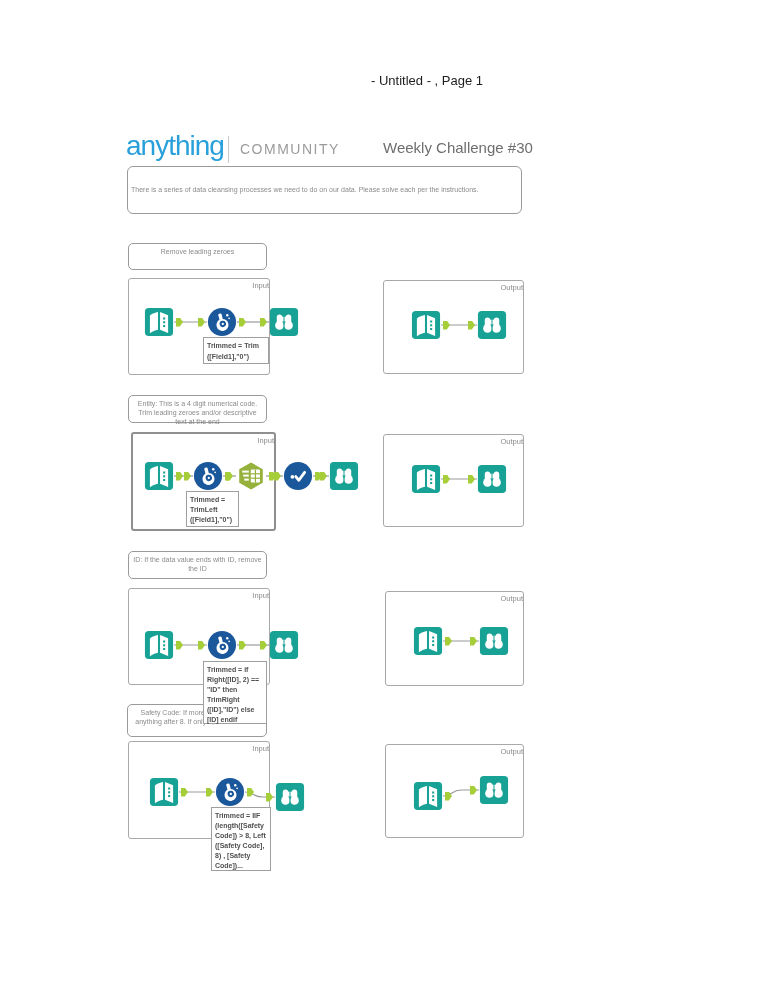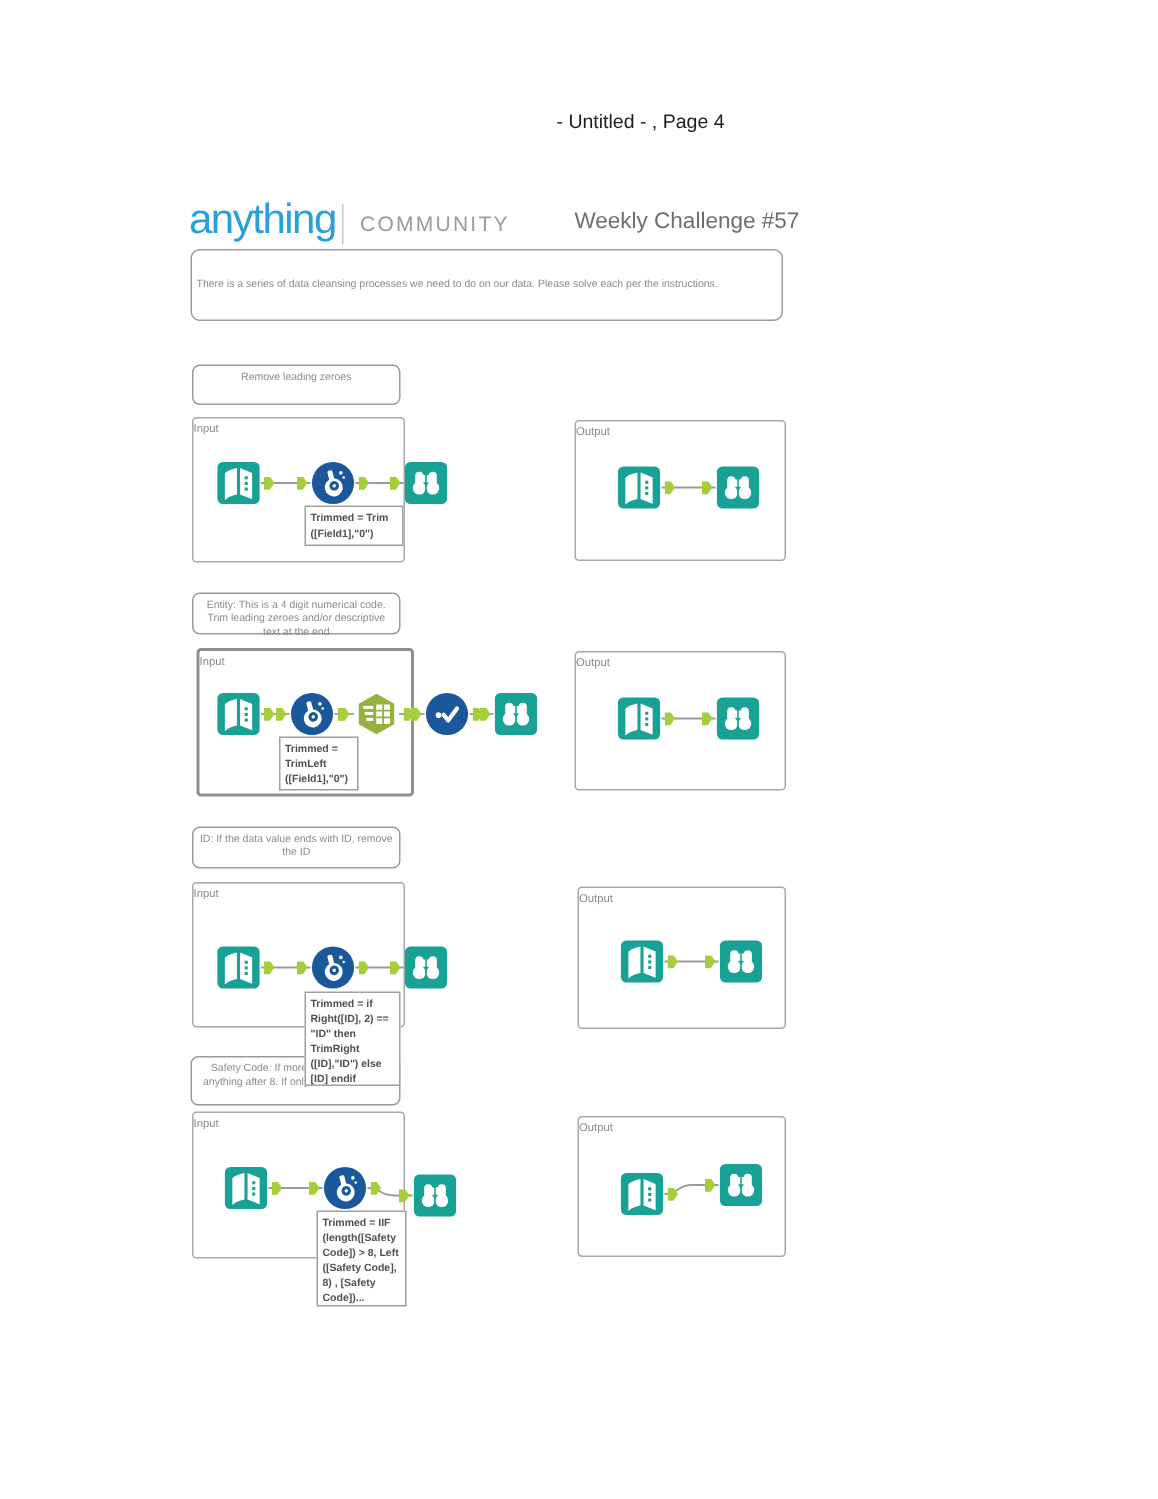--- a/index.html
+++ b/index.html
@@ -17,21 +17,21 @@
   .community{position:absolute;left:240px;top:141px;font-size:14px;color:#9b9b9b;letter-spacing:1.5px}
   .challenge{position:absolute;left:383px;top:139px;width:155px;font-size:15px;color:#6e6e6e}
   .introbox{position:absolute;left:127px;top:166px;width:395px;height:48px;
        border:1.5px solid #9a9a9a;border-radius:6px;box-sizing:border-box;background:#fff;
        font-size:7px;color:#8b8b8b;padding:19px 4px 0 3px;z-index:1}
   .comment{position:absolute;border:1.5px solid #9a9a9a;border-radius:5px;background:#fff;
        font-size:7px;color:#8b8b8b;text-align:center;line-height:9px;
        padding:3px 3px 0;box-sizing:border-box;z-index:1}
   .container{position:absolute;border:1px solid #a8a8a8;border-radius:3px;background:#fff;z-index:0}
   .container.bold{border-width:2px;border-color:#8f8f8f}
-  .clabel{position:absolute;top:2px;left:0;right:0;text-align:left;font-size:7.5px;color:#8a8a8a}
+  .clabel{position:absolute;top:2px;left:0;right:0;text-align:right;font-size:7.5px;color:#8a8a8a}
   .wires{position:absolute;left:0;top:0;z-index:2;pointer-events:none}
   .wire{stroke:var(--wire-gray);stroke-width:1.2;fill:none}
   .tool{position:absolute;width:30px;height:30px;z-index:3}
   .tool.lg{width:32px;height:32px}
   .ticon{width:100%;height:100%;display:block}
   .anchor{position:absolute;width:7px;height:9px;top:10.5px;background:var(--anchor-green);
        clip-path:polygon(0 0,55% 0,100% 50%,55% 100%,0 100%);z-index:4}
   .tool.lg .anchor{top:11.5px}
   .anchor.in{left:-9px}
   .anchor.out{right:-9px}
@@ -90,25 +90,25 @@
       </g>
     </symbol>
     <symbol id="sym-check" viewBox="0 0 32 32">
       <circle cx="16" cy="16" r="15" style="fill:var(--blue)"></circle>
       <circle cx="10" cy="16.8" r="2" fill="#ffffff"></circle>
       <path d="M13.6 16.6 l3.3 3.9 l6.2 -8.4" stroke="#ffffff" stroke-width="3" fill="none" stroke-linecap="round" stroke-linejoin="round"></path>
     </symbol>
   </defs>
 </svg>
 
-<div class="pagetitle">- Untitled -  , Page 4</div>
+<div class="pagetitle">- Untitled -  , Page 1</div>
 <div class="logo">anything</div>
 <div class="logo-divider"></div>
 <div class="community">COMMUNITY</div>
-<div class="challenge">Weekly Challenge #57</div>
+<div class="challenge">Weekly Challenge #30</div>
 
 <div class="introbox">There is a series of data cleansing processes we need to do on our data. Please solve each per the instructions.</div>
 
 <div class="comment" style="left:128px;top:243px;width:139px;height:27px">Remove leading zeroes</div>
 <div class="comment" style="left:128px;top:395px;width:139px;height:28px">Entity: This is a 4 digit numerical code. Trim leading zeroes and/or descriptive text at the end</div>
 <div class="comment" style="left:128px;top:551px;width:139px;height:28px">ID: If the data value ends with ID, remove the ID</div>
 <div class="comment" style="left:127px;top:704px;width:140px;height:33px">Safety Code: If more than 8, remove anything after 8. If only 7, add 0 in front.</div>
 
 <div class="container" style="left:128px;top:278px;width:140px;height:95px">
   <div class="clabel">Input</div>

